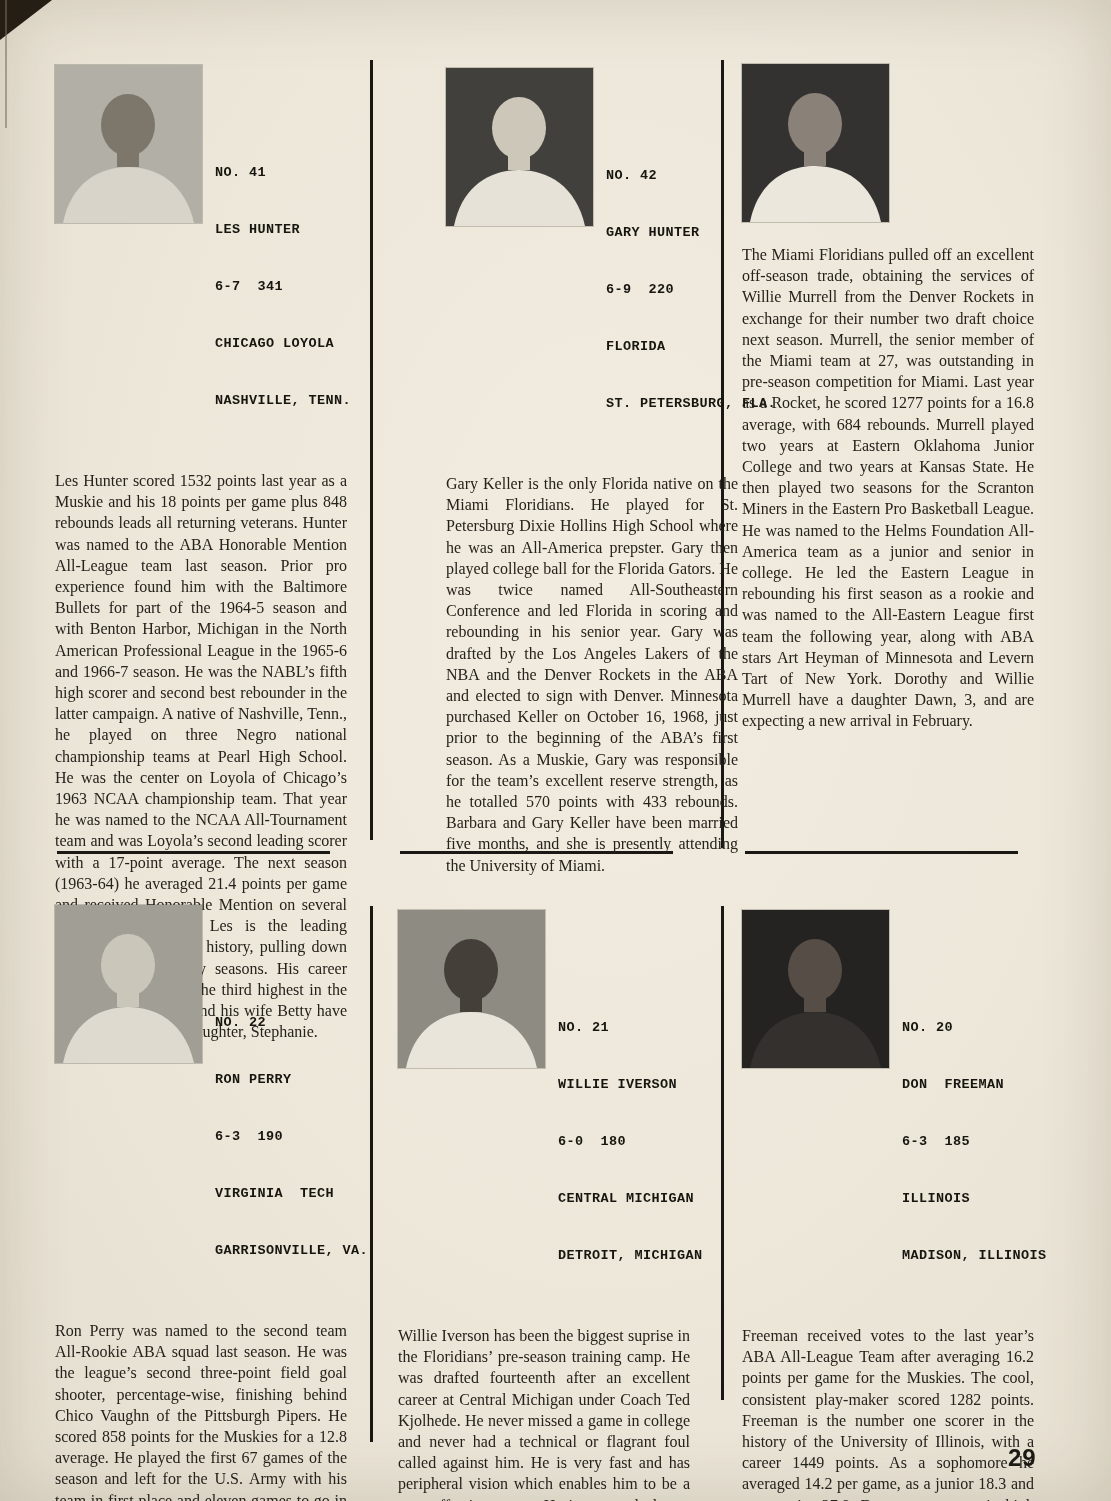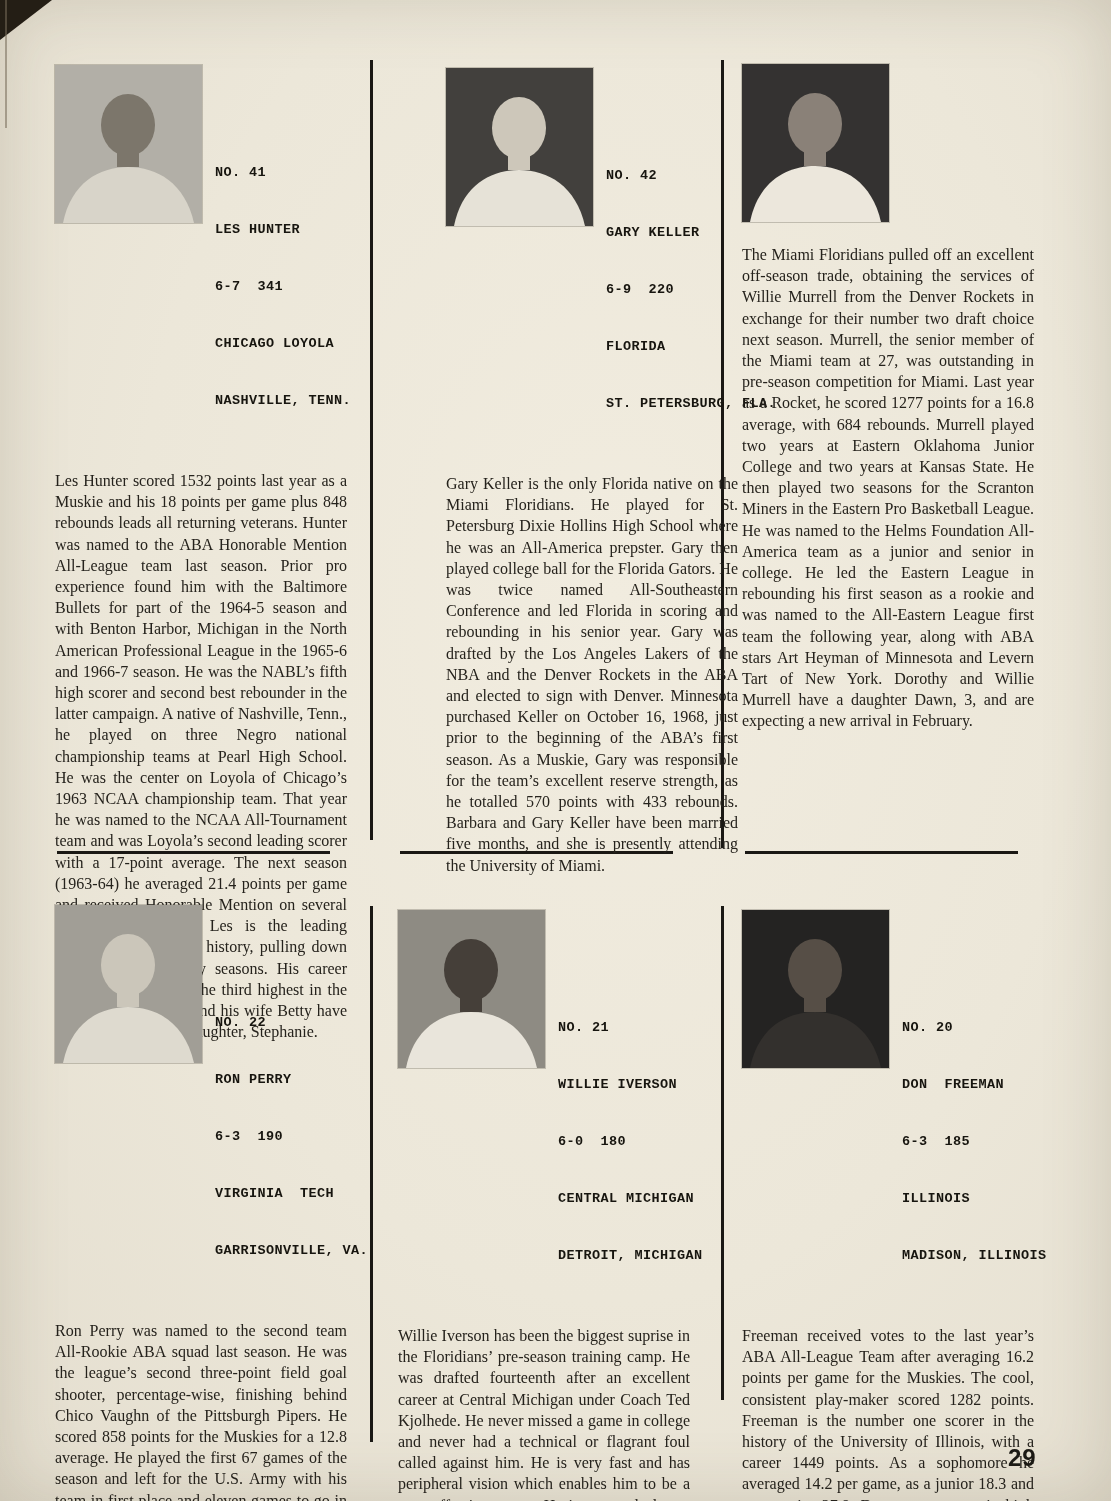--- a/index.html
+++ b/index.html
@@ -103,21 +103,21 @@
       <div class="photo" style="--pbg: #42403d; --pskin: #cdc7ba; --pjersey: #e6e2d7;">
         <svg viewBox="0 0 147 158">
           <rect width="147" height="158" fill="var(--pbg)"></rect>
           <ellipse cx="73" cy="60" rx="27" ry="31" fill="var(--pskin)"></ellipse>
           <rect x="62" y="84" width="22" height="18" fill="var(--pskin)"></rect>
           <path d="M8,158 C16,118 44,102 73,102 C102,102 130,118 139,158 Z" fill="var(--pjersey)"></path>
         </svg>
       </div>
       <div class="info t1">
         <div>NO. 42</div>
-        <div>GARY KELLER</div>
+        <div>GARY HUNTER</div>
         <div>6-9  220</div>
         <div>FLORIDA</div>
         <div>ST. PETERSBURG, FLA.</div>
       </div>
     </div>
     <p class="bio">Gary Keller is the only Florida native on the Miami Floridians. He played for St. Petersburg Dixie Hollins High School where he was an All-America prepster. Gary then played college ball for the Florida Gators. He was twice named All-Southeastern Conference and led Florida in scoring and rebounding in his senior year. Gary was drafted by the Los Angeles Lakers of the NBA and the Denver Rockets in the ABA and elected to sign with Denver. Minnesota purchased Keller on October 16, 1968, just prior to the beginning of the ABA’s first season. As a Muskie, Gary was responsible for the team’s excellent reserve strength, as he totalled 570 points with 433 rebounds. Barbara and Gary Keller have been married five months, and she is presently attending the University of Miami.</p>
   </article>
 
   <article class="profile" style="left:742px; top:64px;">
     <div class="photo-row">

